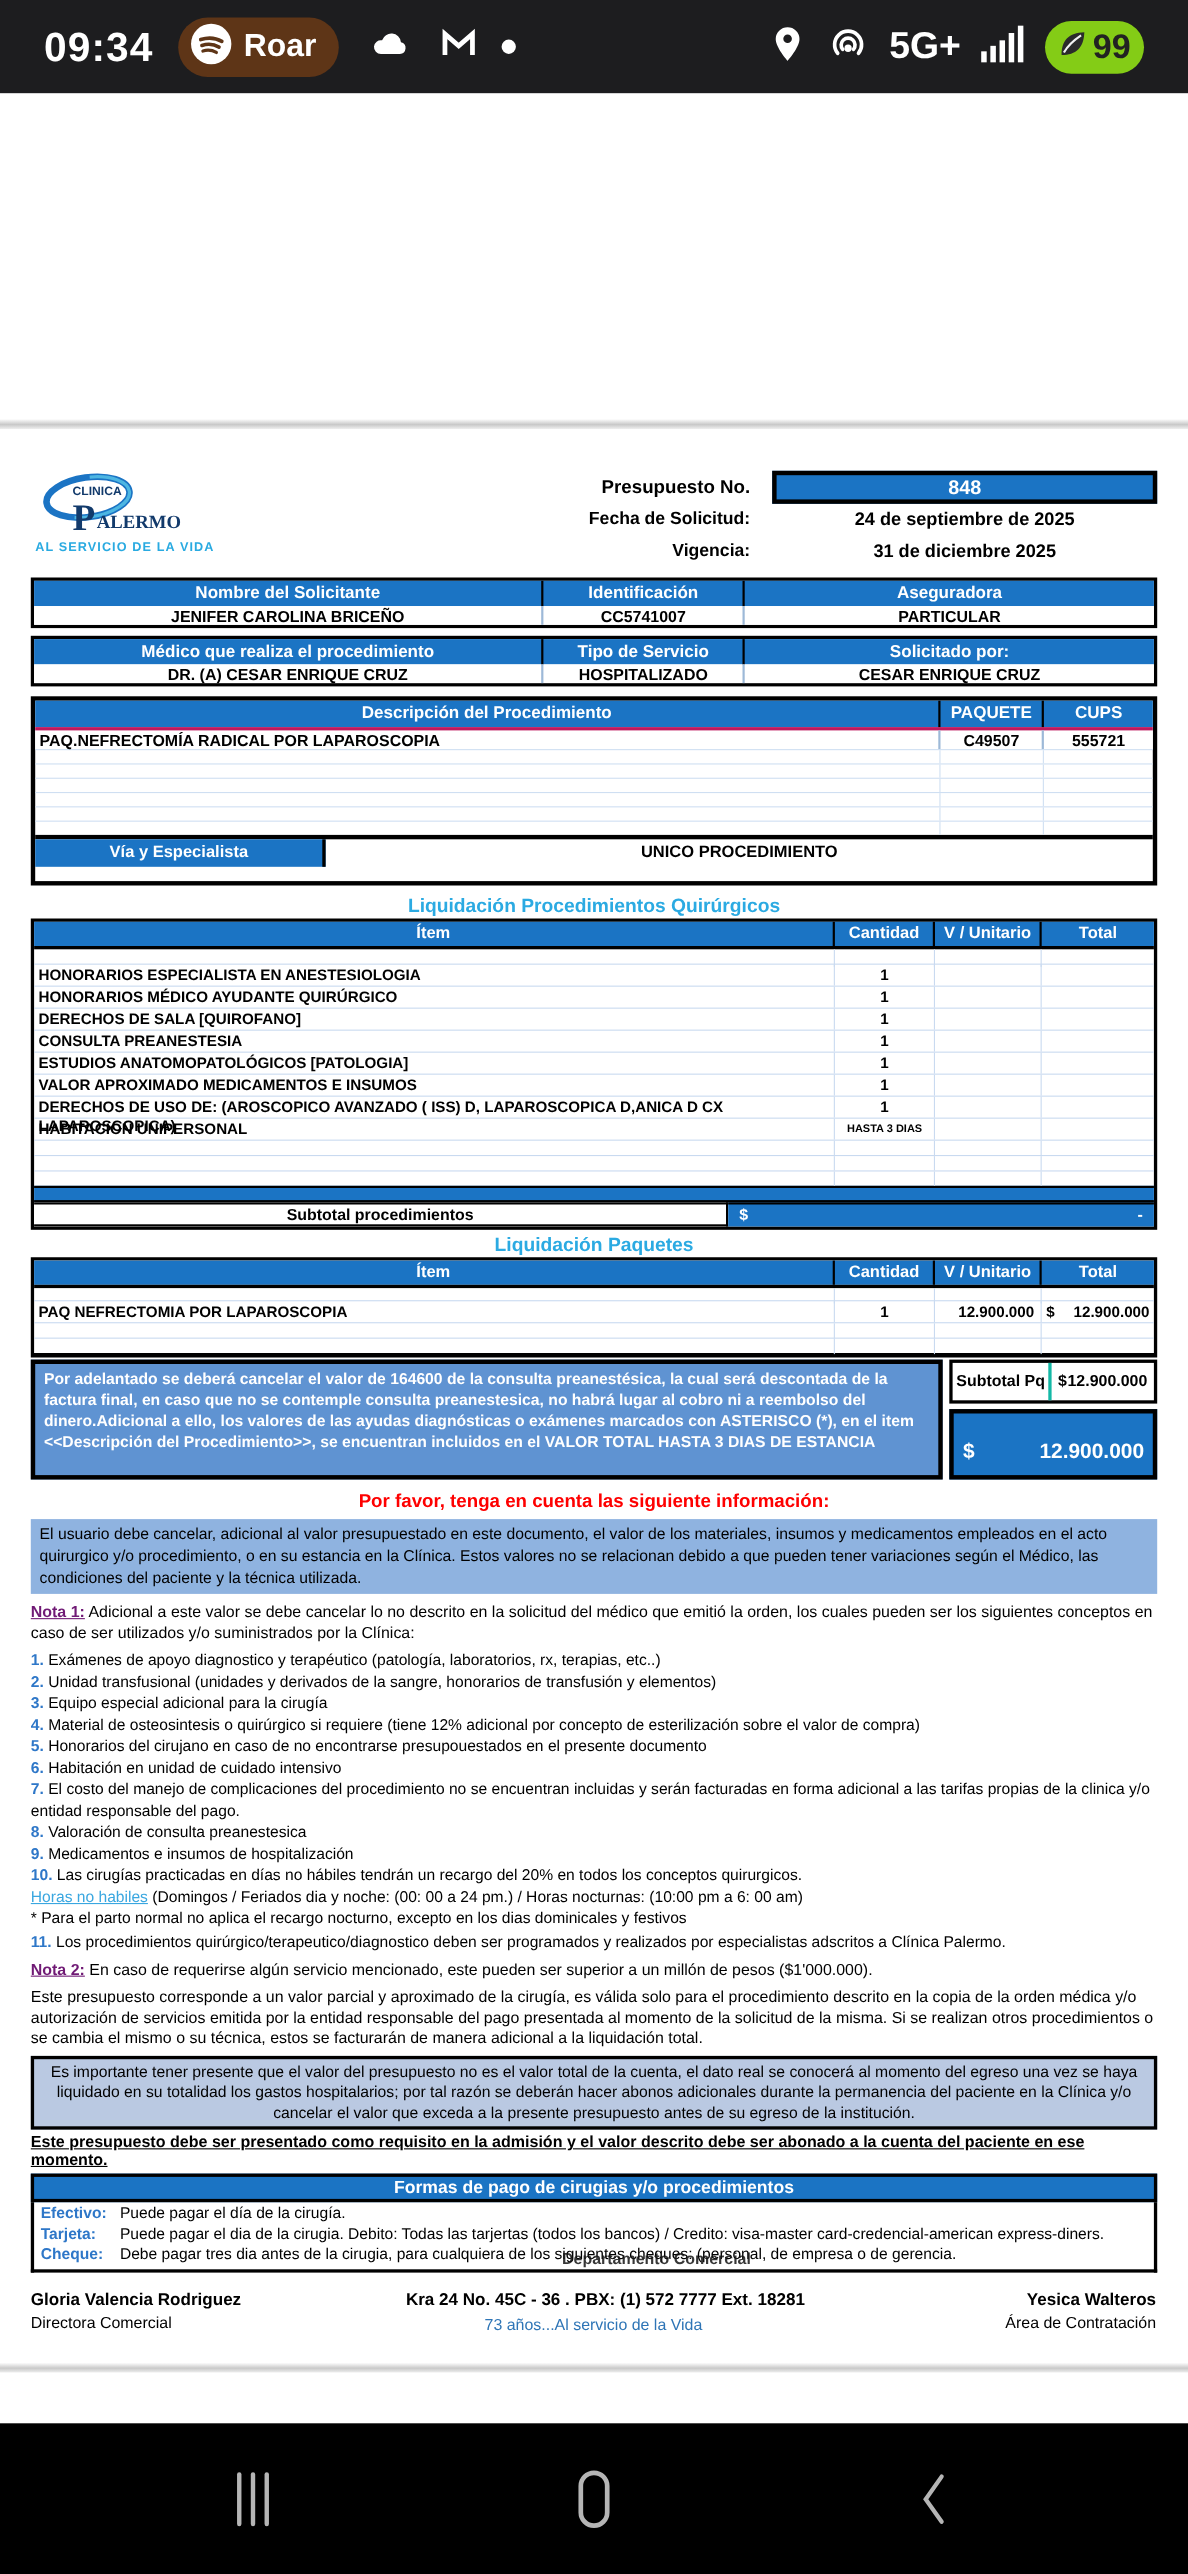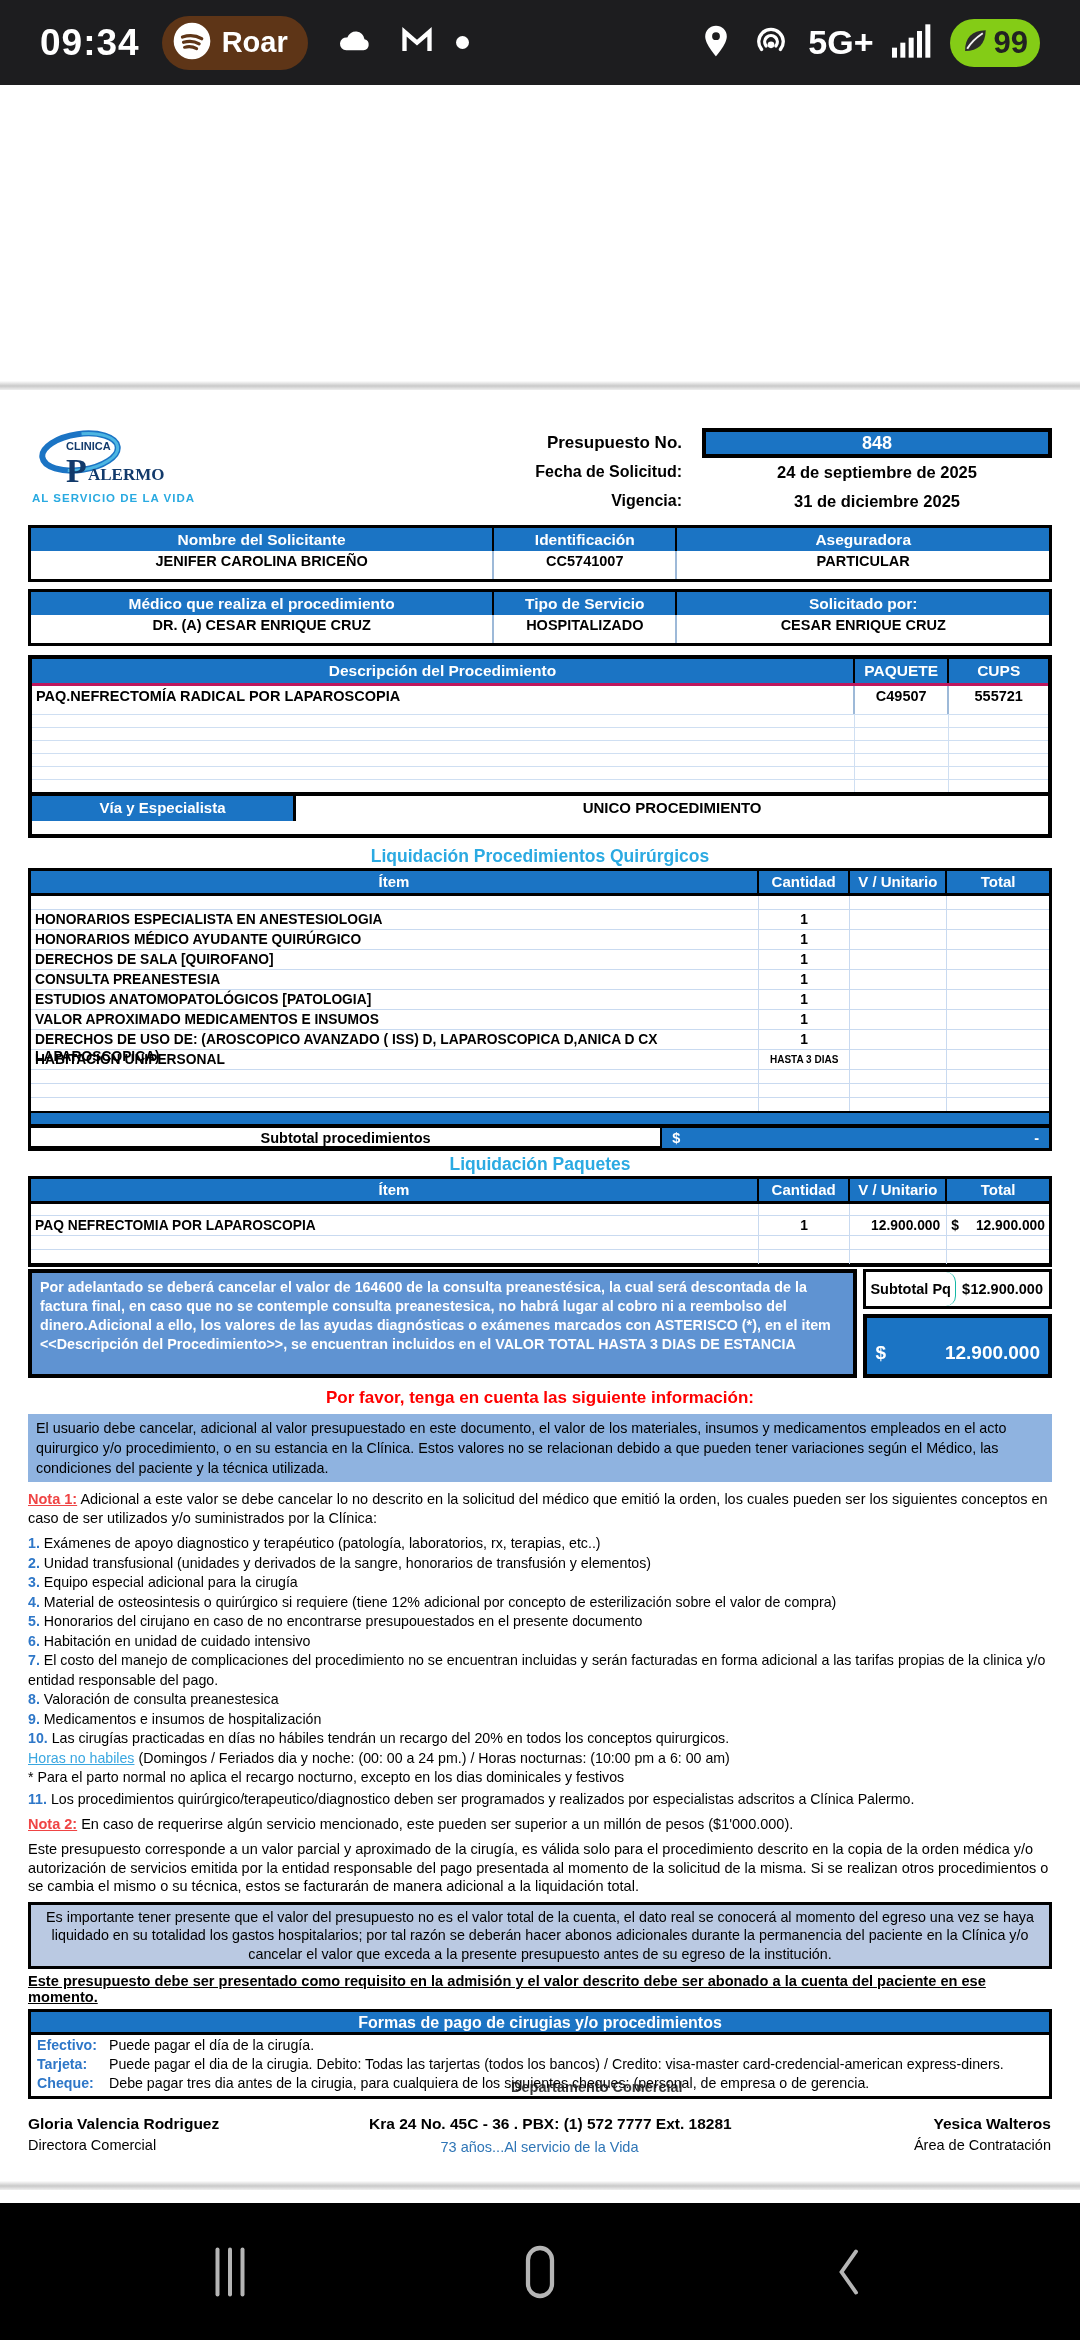--- a/index.html
+++ b/index.html
@@ -45,21 +45,21 @@
 
   .tbl { border:3px solid #000; margin-bottom:7px; }
   .trow { display:flex; }
   .blue-h { background:#1b74c4; color:#fff; font-weight:600; font-size:15.5px; text-align:center; }
   .blue-h .cell { border-right:2px solid #000; }
   .cell { padding:1px 4px; }
   .c1 { width:45.5%; } .c2 { width:18%; } .c3 { width:36.5%; }
   .trow .cell:last-child { border-right:none; }
   .data-row { font-weight:700; font-size:14.5px; text-align:center; background:#fff; }
   .data-row .cell { border-right:2px solid #9db9d8; }
-  .h21 { height:23px; line-height:21px; } .h20 { height:28px; line-height:19px; }
+  .h21 { height:23px; line-height:21px; } .h20 { height:17px; line-height:19px; }
 
   .dc1 { width:81%; } .dc2 { width:9.3%; } .dc3 { width:9.7%; }
   .desc-empty { height:13px; border-top:1px solid #cfdff2; }
   .desc-empty .cell { border-right:1px solid #cfdff2; }
   .via-row { border-top:4px solid #000; display:flex; font-size:15px; font-weight:700; }
   .via-label { width:26%; background:#1b74c4; color:#fff; text-align:center; height:25px; line-height:24px; border-right:3px solid #000; }
   .via-val { flex:1; text-align:center; height:38px; line-height:24px; }
 
   .sec-title { text-align:center; color:#2baae2; font-weight:700; font-size:17.5px; height:22px; }
   .l1 { width:71.5%; } .l2 { width:9%; } .l3 { width:9.5%; } .l4 { width:10%; }
@@ -74,29 +74,29 @@
   .subtotal-row { display:flex; font-weight:700; font-size:14.5px; }
   .sub-label { width:62%; background:#fff; text-align:center; height:22px; line-height:20px; border:2px solid #000; border-left:none; }
   .sub-val { flex:1; background:#1b74c4; color:#fff; height:22px; line-height:20px; display:flex; padding:0 10px; border-top:2px solid #000; }
   .num-r { text-align:right; padding-right:6px; }
 
   .advance { display:flex; margin-top:2px; margin-bottom:10px; }
   .adv-box { width:81%; background:#5f93d2; border:4px solid #000; color:#fff; font-weight:700;
     font-size:14.3px; line-height:19px; padding:5px 10px 20px 8px; }
   .adv-right { flex:1; margin-left:6px; display:flex; flex-direction:column; }
   .subpq { display:flex; border:3px solid #000; background:#fff; font-weight:700; font-size:14.5px; height:40px; }
-  .subpq-label { width:49%; border-right:1px solid #14b8a6; display:flex; align-items:center; justify-content:center;border-radius:10px; }
+  .subpq-label { width:49%; border-right:3px solid #14b8a6; display:flex; align-items:center; justify-content:center; }
   .subpq-val { flex:1; display:flex; align-items:center; padding:0 6px; }
   .total-box { margin-top:5px; flex:1; background:#1b74c4; border:4px solid #000; color:#fff; font-weight:700;
     font-size:19px; display:flex; align-items:flex-end; padding:6px 8px 10px 8px; }
 
   .red-heading { text-align:center; color:#fe0000; font-weight:700; font-size:17px; margin:2px 0 6px 0; }
   .info-box { background:#8fb3e0; font-size:14.3px; line-height:20px; padding:4px 8px; margin-bottom:8px; }
   .nota { font-size:14.5px; line-height:19px; margin-bottom:6px; }
-  .nota-label { color:#ef4444; font-weight:700; text-decoration:underline; }
+  .nota-label { color:#701a75; font-weight:700; text-decoration:underline; }
   .note-line { font-size:14.2px; line-height:19.5px; }
   .note-num { color:#2e77c8; font-weight:700; }
   .horas-label { color:#3aa7e0; text-decoration:underline; }
   .para { font-size:14.5px; line-height:18.5px; margin:4px 0 6px 0; }
   .important-box { background:#bac9e2; border:3px solid #000; text-align:center; font-size:14.3px;
     line-height:18.5px; padding:3px 14px; margin-bottom:4px; }
   .requisito { font-weight:700; text-decoration:underline; font-size:14.6px; margin-bottom:4px; }
   .formas-hdr { background:#1b74c4; border:3px solid #000; color:#fff; text-align:center; font-weight:600;
     font-size:16px; height:26px; line-height:22px; }
   .pagos { border:3px solid #000; border-top:none; padding:1px 6px 3px 6px; position:relative; }

